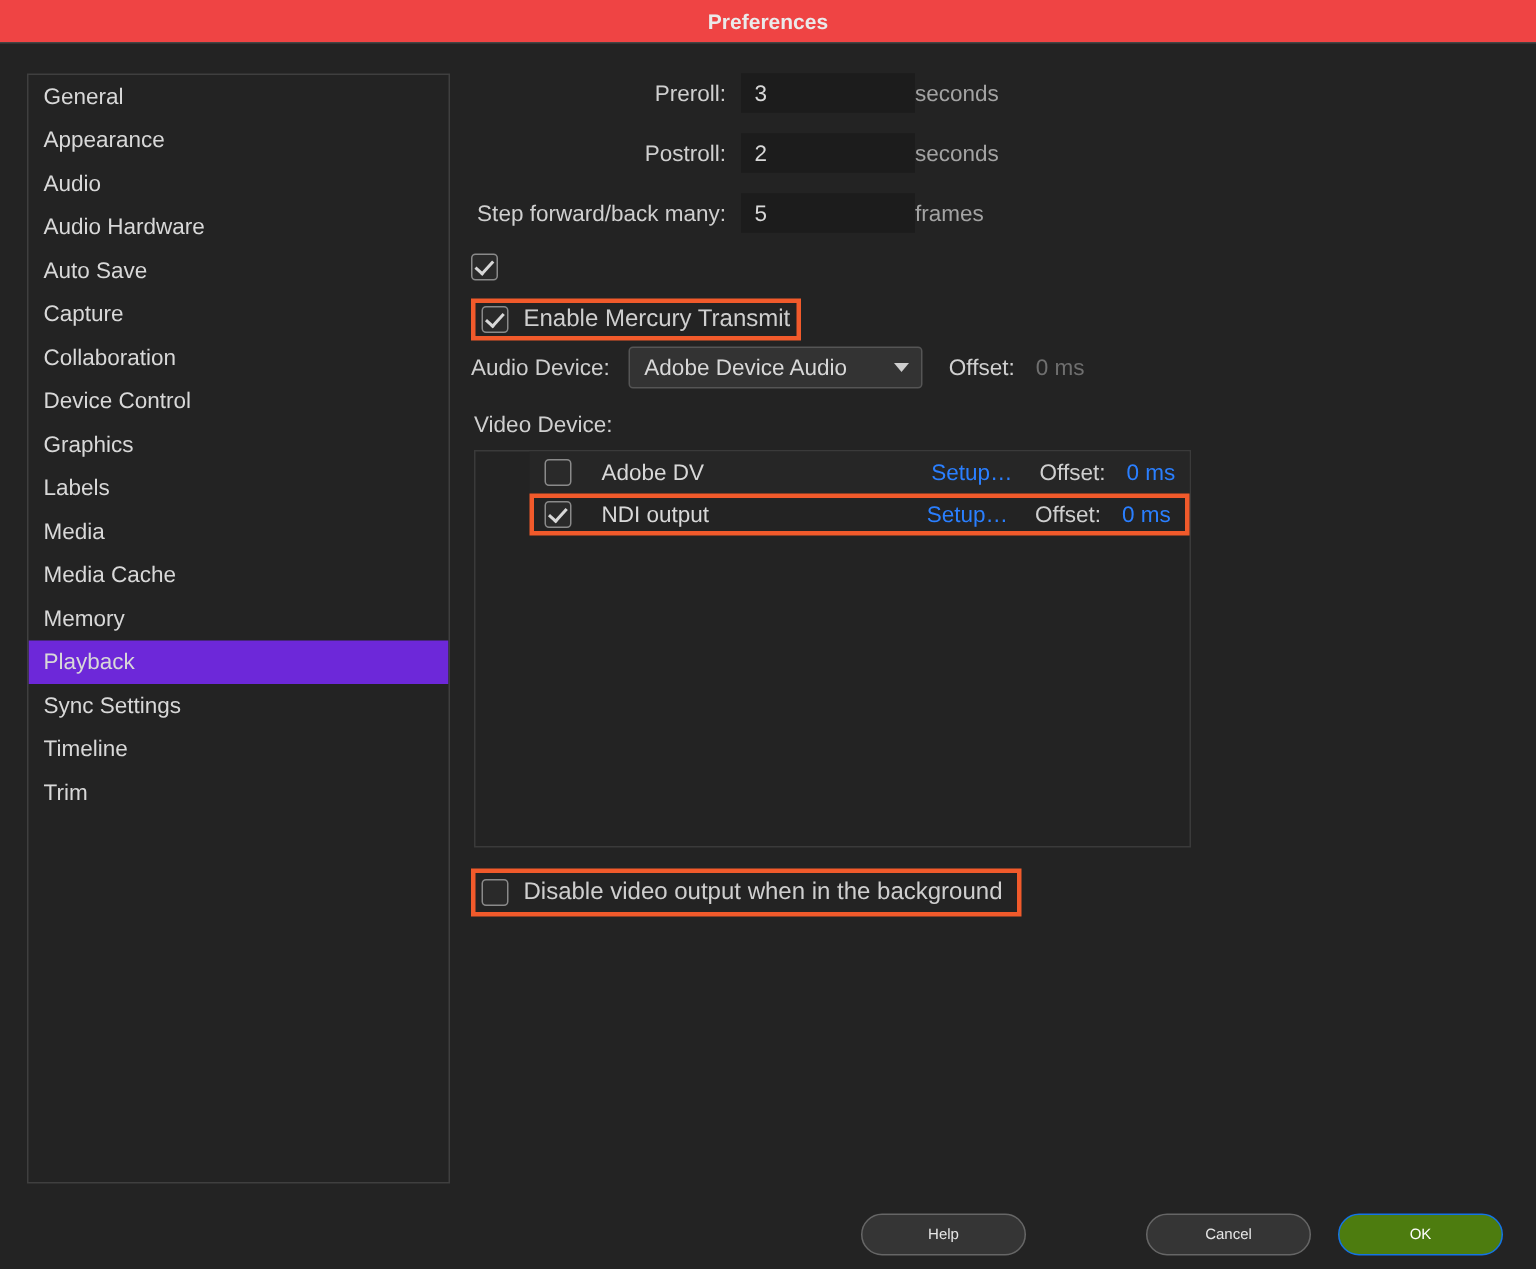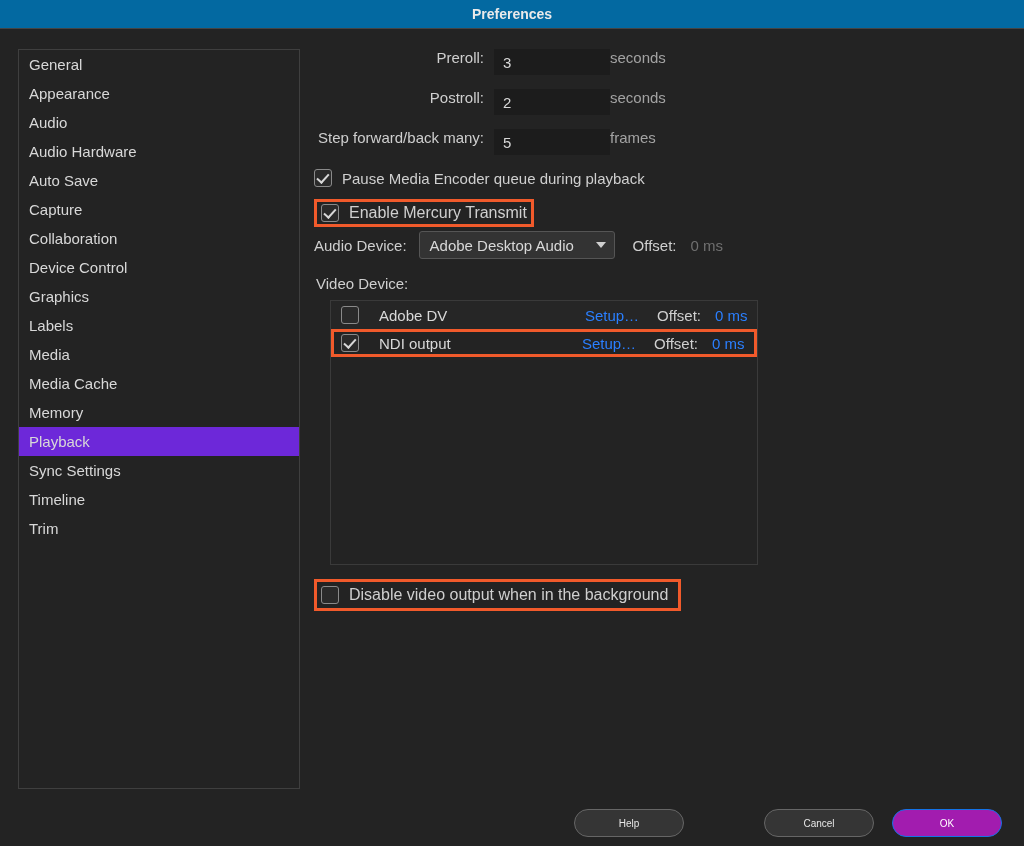--- a/index.html
+++ b/index.html
@@ -1,49 +1,49 @@
 <!DOCTYPE html>
 <html><head>
 <meta charset="utf-8">
 <style>
   * { box-sizing: border-box; margin: 0; padding: 0; }
   html, body { width: 1024px; height: 846px; background: #1b1b1b; font-family: -apple-system, "Segoe UI", Arial, sans-serif; color: #cfcfcf; overflow: hidden; }
-  .titlebar { height: 28px; background: #0369a1; display: flex; align-items: center; justify-content: center; font-size: 14px; font-weight: 600; color: #eaeaea; }
+  .titlebar { height: 28px; background: #ef4444; display: flex; align-items: center; justify-content: center; font-size: 14px; font-weight: 600; color: #eaeaea; }
   .window { position: absolute; top: 28px; left: 0; width: 1024px; height: 818px; background: #232323; border-top: 1px solid #444; }
   .content { display: flex; padding: 20px 18px 0 18px; height: 760px; }
   .sidebar { width: 282px; border: 1px solid #3f3f3f; background: #232323; overflow: hidden; }
   .sidebar-item { padding: 6px 10px; font-size: 15px; color: #d8d8d8; cursor: default; user-select: none; }
   .sidebar-item.selected { background: #6d28d9; }
   .main { flex: 1; padding: 0 10px 0 14px; position: relative; }
-  .row { display: flex; align-items: flex-start; margin-bottom: 14px; font-size: 15px; }
+  .row { display: flex; align-items: center; margin-bottom: 14px; font-size: 15px; }
   .row .lbl { text-align: right; color: #cfcfcf; padding-right: 10px; }
   .row .lbl.w180 { width: 180px; }
   .num-input { background: #1c1c1c; border: 1px solid #1c1c1c; color: #d8d8d8; width: 116px; height: 26px; padding: 0 8px; font-size: 15px; }
   .unit { margin-left: 0; color: #a3a3a3; }
   .chk-row { display: flex; align-items: center; margin-bottom: 12px; font-size: 15px; }
   .chk { width: 18px; height: 18px; border: 1px solid #8a8a8a; border-radius: 3px; margin-right: 10px; display: inline-flex; align-items: center; justify-content: center; background: #2a2a2a; flex: none; }
   .chk.checked::after { content: ""; display: block; width: 10px; height: 5px; border-left: 2px solid #d8d8d8; border-bottom: 2px solid #d8d8d8; transform: rotate(-48deg) translate(1px,-1px); }
   .hl { border: 3px solid #f15a2b; padding: 2px 4px; display: inline-flex; align-items: center; }
   .audio-row { display: flex; align-items: center; margin-top: 4px; margin-bottom: 16px; font-size: 15px; }
   .select { background: #333; border: 1px solid #555; height: 28px; width: 196px; display: flex; align-items: center; justify-content: space-between; padding: 0 8px 0 10px; font-size: 15px; color: #d8d8d8; border-radius: 3px; }
   .caret { width: 0; height: 0; border-left: 5px solid transparent; border-right: 5px solid transparent; border-top: 6px solid #cfcfcf; }
   .dim { color: #6f6f6f; }
   .vd-label { font-size: 15px; margin: 8px 0 8px 2px; }
-  .vd-box { border: 1px solid #3a3a3a; background: #232323; width: 428px; height: 265px; margin-left: 16px; }
+  .vd-box { border: 1px solid #3a3a3a; background: #232323; width: 478px; height: 265px; margin-left: 2px; padding-left: 36px; }
   .vd-row { display: flex; align-items: center; height: 28px; padding-left: 10px; font-size: 15px; }
   .vd-row:nth-child(1) { background: #262626; }
   .vd-row .name { flex: 1; color: #d8d8d8; }
   .link { color: #2a7fff; margin-right: 18px; cursor: default; }
   .offset-lbl { color: #cfcfcf; margin-right: 14px; }
   .offset-val { color: #2a7fff; width: 42px; }
   .ndi-hl { border: 3px solid #f15a2b; display: flex; align-items: center; height: 28px; width: 100%; padding-left: 7px; }
   .bg-hl { border: 3px solid #f15a2b; display: inline-flex; align-items: center; padding: 4px 10px 4px 4px; margin-top: 14px; }
   .footer { position: absolute; bottom: 0; left: 0; width: 100%; height: 46px; display: flex; align-items: center; justify-content: flex-end; padding-right: 22px; gap: 18px; }
   .btn { height: 28px; min-width: 110px; border-radius: 14px; background: #353535; border: 1px solid #666; color: #e6e6e6; font-size: 10px; display: inline-flex; align-items: center; justify-content: center; padding: 0 18px; cursor: default; }
-  .btn.primary { background: #a21caf; border-color: #1473e6; color: #fff; }
+  .btn.primary { background: #4d7c0f; border-color: #1473e6; color: #fff; }
   .gap62 { margin-left: 62px; }
 </style>
 </head>
 <body>
 
 <div class="titlebar">Preferences</div>
 
 <div class="window">
   <div class="content">
 
@@ -82,34 +82,33 @@
       </div>
 
       <div class="row">
         <span class="lbl w180">Step forward/back many:</span>
         <input class="num-input" value="5" style="">
         <span class="unit">frames</span>
       </div>
 
       <div class="chk-row">
         <span class="chk checked"></span>
-        <span>Pause Media Encoder queue during playback</span>
       </div>
 
       <div>
         <span class="hl">
           <span class="chk checked"></span>
           <span>Enable Mercury Transmit</span>
         </span>
       </div>
 
       <div class="audio-row">
         <span>Audio Device:</span>
         <div class="select" style="margin-left:12px;">
-          <span>Adobe Desktop Audio</span>
+          <span>Adobe Device Audio</span>
           <span class="caret"></span>
         </div>
         <span style="margin-left:18px;">Offset:</span>
         <span class="dim" style="margin-left:14px;">0 ms</span>
       </div>
 
       <div class="vd-label">Video Device:</div>
 
       <div class="vd-box">
         <div class="vd-row">

